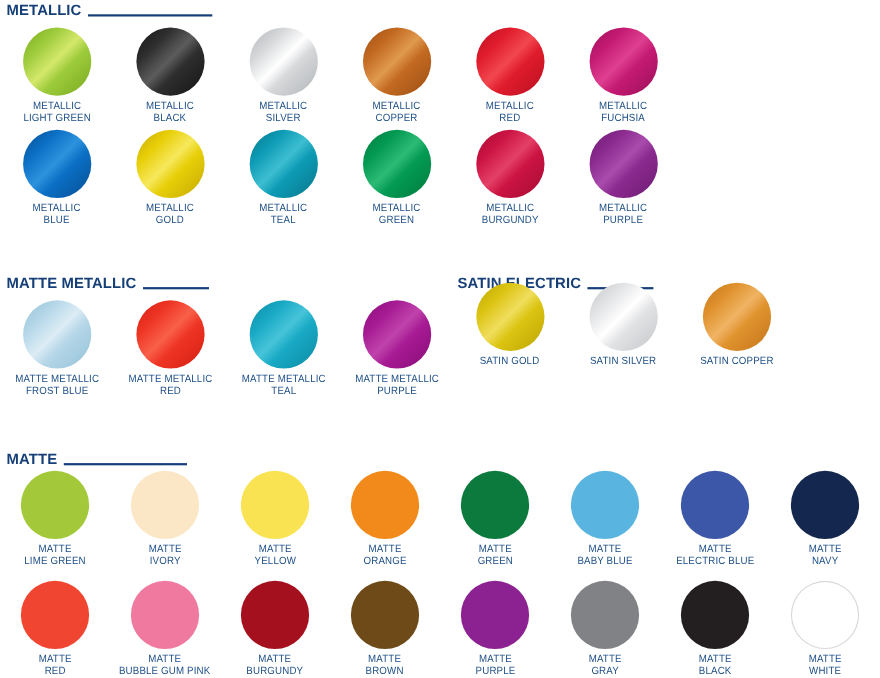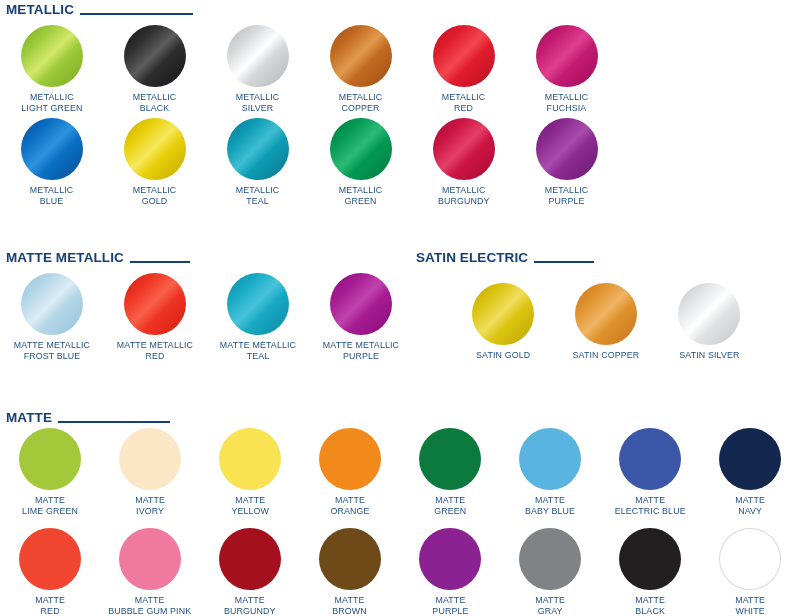--- a/index.html
+++ b/index.html
@@ -180,36 +180,36 @@
         <div class="label">MATTE METALLIC
 PURPLE</div>
       </div>
     </div>
     <div class="section" style="top: 250px; left: 410px; width: 390px;">
       <div class="section-head">
         <div class="title">SATIN ELECTRIC</div>
         <div class="rule" style="width: 60px;"></div>
       </div>
     </div>
-    <div class="row" style="top: 283px; justify-content: center;">
+    <div class="row" style="top: 257px;">
       <div class="spacer"></div>
       <div class="spacer"></div>
       <div class="spacer"></div>
       <div class="spacer"></div>
       <div class="cell">
         <div class="dot" style="background: linear-gradient(135deg, rgb(187, 164, 0) 0%, rgb(220, 196, 18) 26%, rgb(240, 222, 93) 48%, rgb(220, 196, 18) 62%, rgb(187, 164, 0) 100%);"></div>
         <div class="label">SATIN GOLD</div>
       </div>
       <div class="cell">
+        <div class="dot" style="background: linear-gradient(135deg, rgb(195, 197, 200) 0%, rgb(226, 227, 229) 26%, rgb(255, 255, 255) 48%, rgb(226, 227, 229) 62%, rgb(195, 197, 200) 100%);"></div>
+        <div class="label">SATIN SILVER</div>
+      </div>
+      <div class="cell">
         <div class="dot" style="background: linear-gradient(135deg, rgb(196, 116, 26) 0%, rgb(224, 146, 46) 26%, rgb(240, 180, 100) 48%, rgb(224, 146, 46) 62%, rgb(196, 116, 26) 100%);"></div>
         <div class="label">SATIN COPPER</div>
-      </div>
-      <div class="cell">
-        <div class="dot" style="background: linear-gradient(135deg, rgb(195, 197, 200) 0%, rgb(226, 227, 229) 26%, rgb(255, 255, 255) 48%, rgb(226, 227, 229) 62%, rgb(195, 197, 200) 100%);"></div>
-        <div class="label">SATIN SILVER</div>
       </div>
     </div>
     <div class="section" style="top: 410px; left: 0px; width: 800px;">
       <div class="section-head">
         <div class="title">MATTE</div>
         <div class="rule" style="width: 112px;"></div>
       </div>
     </div>
     <div class="row" style="top: 428px;">
       <div class="cell">

